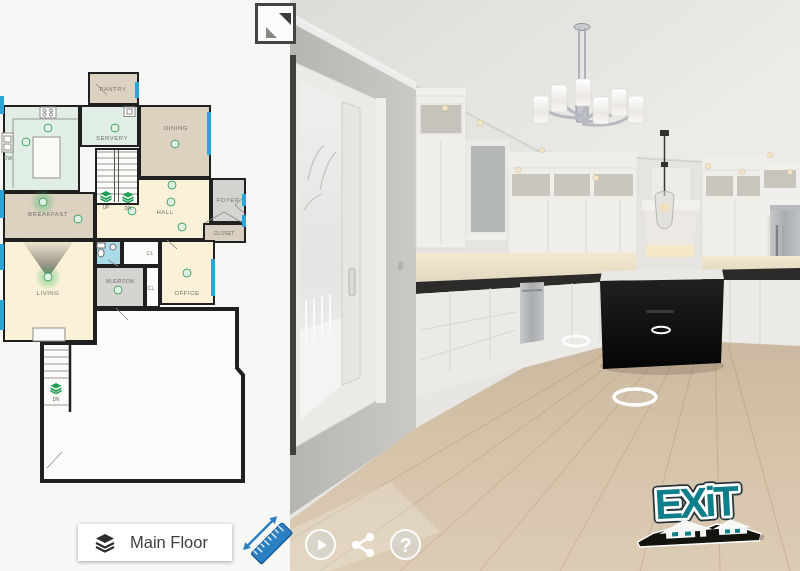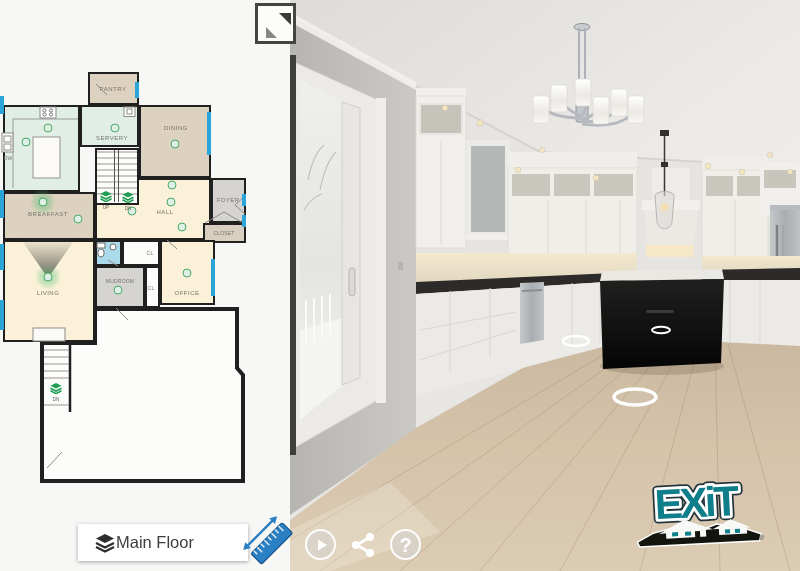--- a/index.html
+++ b/index.html
@@ -23,22 +23,22 @@
   .win{position:absolute;background:#2ba4d7;z-index:6;}
   .cam{position:absolute;width:9px;height:9px;border-radius:50%;background:#def0e4;border:1.5px solid #4aa968;transform:translate(-50%,-50%);z-index:8;}
   .glow{position:absolute;width:26px;height:26px;border-radius:50%;transform:translate(-50%,-50%);z-index:7;
         background:radial-gradient(circle,rgba(76,190,110,.55) 0%,rgba(76,190,110,.25) 45%,rgba(76,190,110,0) 70%);}
   .cone{position:absolute;left:20px;top:238px;width:56px;height:40px;z-index:5;
         clip-path:polygon(50% 100%,0 0,100% 0);
         background:linear-gradient(to bottom,rgba(90,90,88,0) 0%,rgba(70,70,66,.8) 100%);}
   .stairicon{position:absolute;transform:translate(-50%,-50%);z-index:9;text-align:center;}
   .stairicon .lab{display:block;font-size:4.5px;color:#5c5b55;margin-top:-1px;}
   
-  .floor-btn{position:absolute;left:78px;top:524px;width:170px;height:37px;background:#fff;border:none;
-             box-shadow:0 1px 4px rgba(0,0,0,.35);display:flex;align-items:center;padding:0 0 0 16px;cursor:pointer;z-index:20;}
+  .floor-btn{position:absolute;left:78px;top:524px;width:154px;height:37px;background:#fff;border:none;
+             box-shadow:0 1px 4px rgba(0,0,0,.35);display:flex;align-items:center;gap:14px;padding:0 0 0 16px;cursor:pointer;z-index:20;}
   .floor-btn span{font-size:16.5px;color:#3f3e3d;}
   .measure-btn{position:absolute;left:236px;top:514px;width:56px;height:56px;background:transparent;border:none;cursor:pointer;z-index:21;}
   .expand-btn{position:absolute;left:255px;top:3px;width:41px;height:41px;background:#fcfcfb;border:3px solid #454442;z-index:30;cursor:pointer;padding:0;}
   
   .photo{position:absolute;left:290px;top:0;width:510px;height:571px;overflow:hidden;background:#e8e6e3;}
   .ctrl{position:absolute;width:31px;height:31px;border-radius:50%;display:flex;align-items:center;justify-content:center;
         background:rgba(215,210,202,.85);border:2.5px solid rgba(255,255,255,.95);z-index:40;cursor:pointer;padding:0;}
   .ctrl.flat{background:transparent;border:none;}
   .ctrl .q{color:#fff;font-size:20px;font-weight:bold;line-height:1;}
   .exit-logo{position:absolute;left:342px;top:477px;width:132px;height:72px;transform:rotate(-3deg);z-index:35;}

